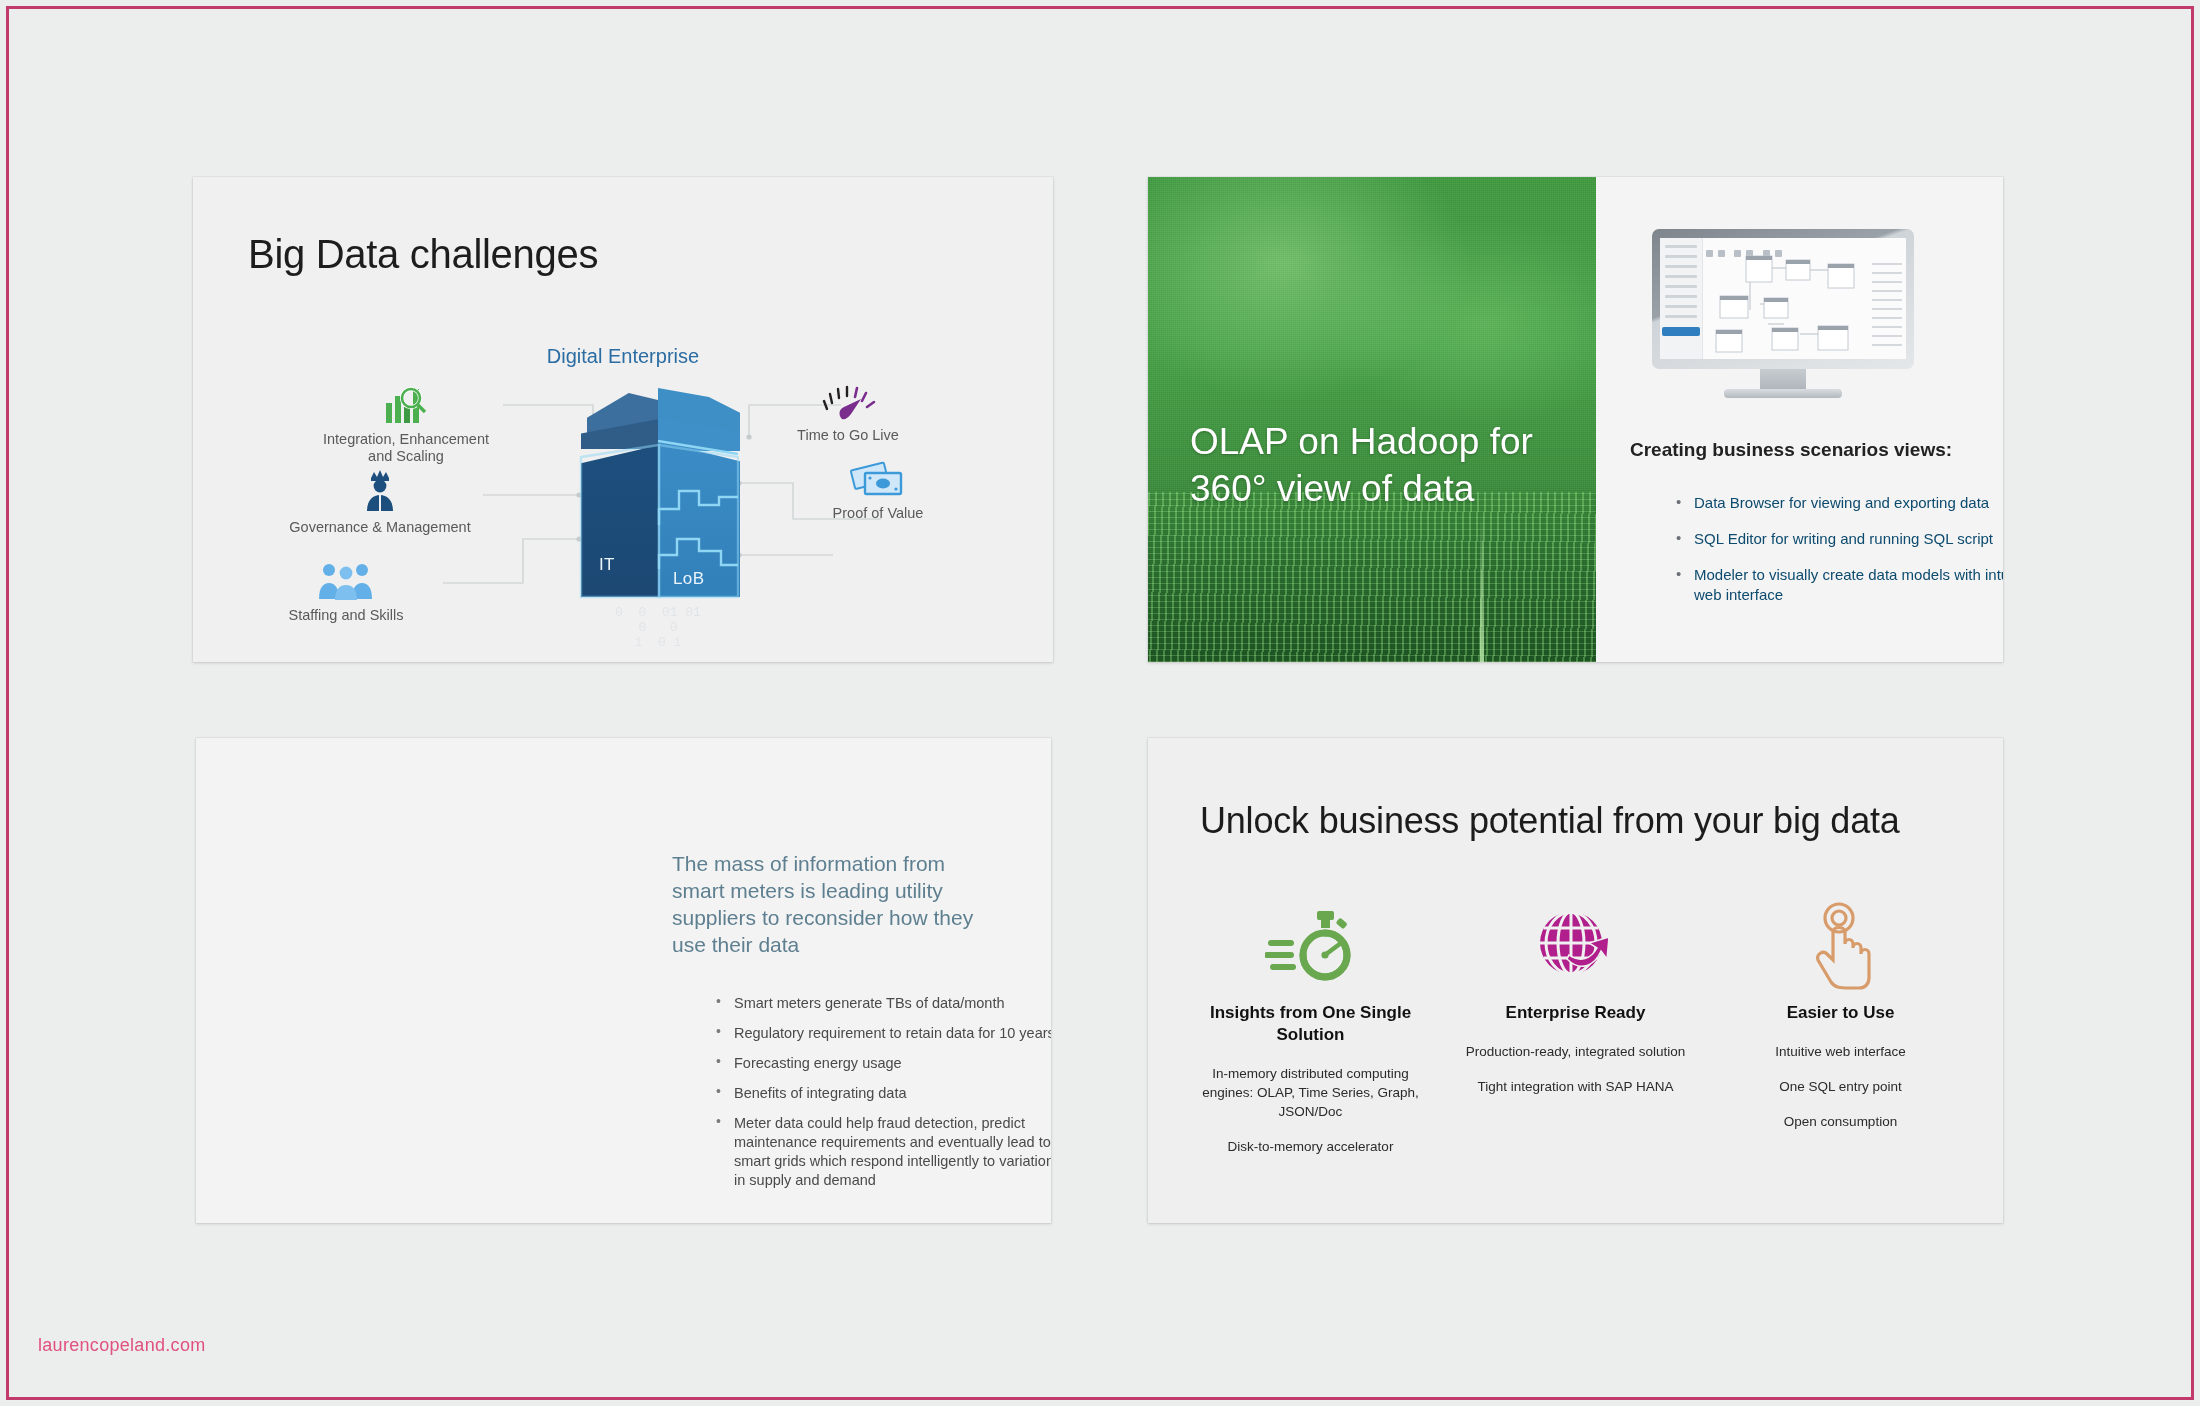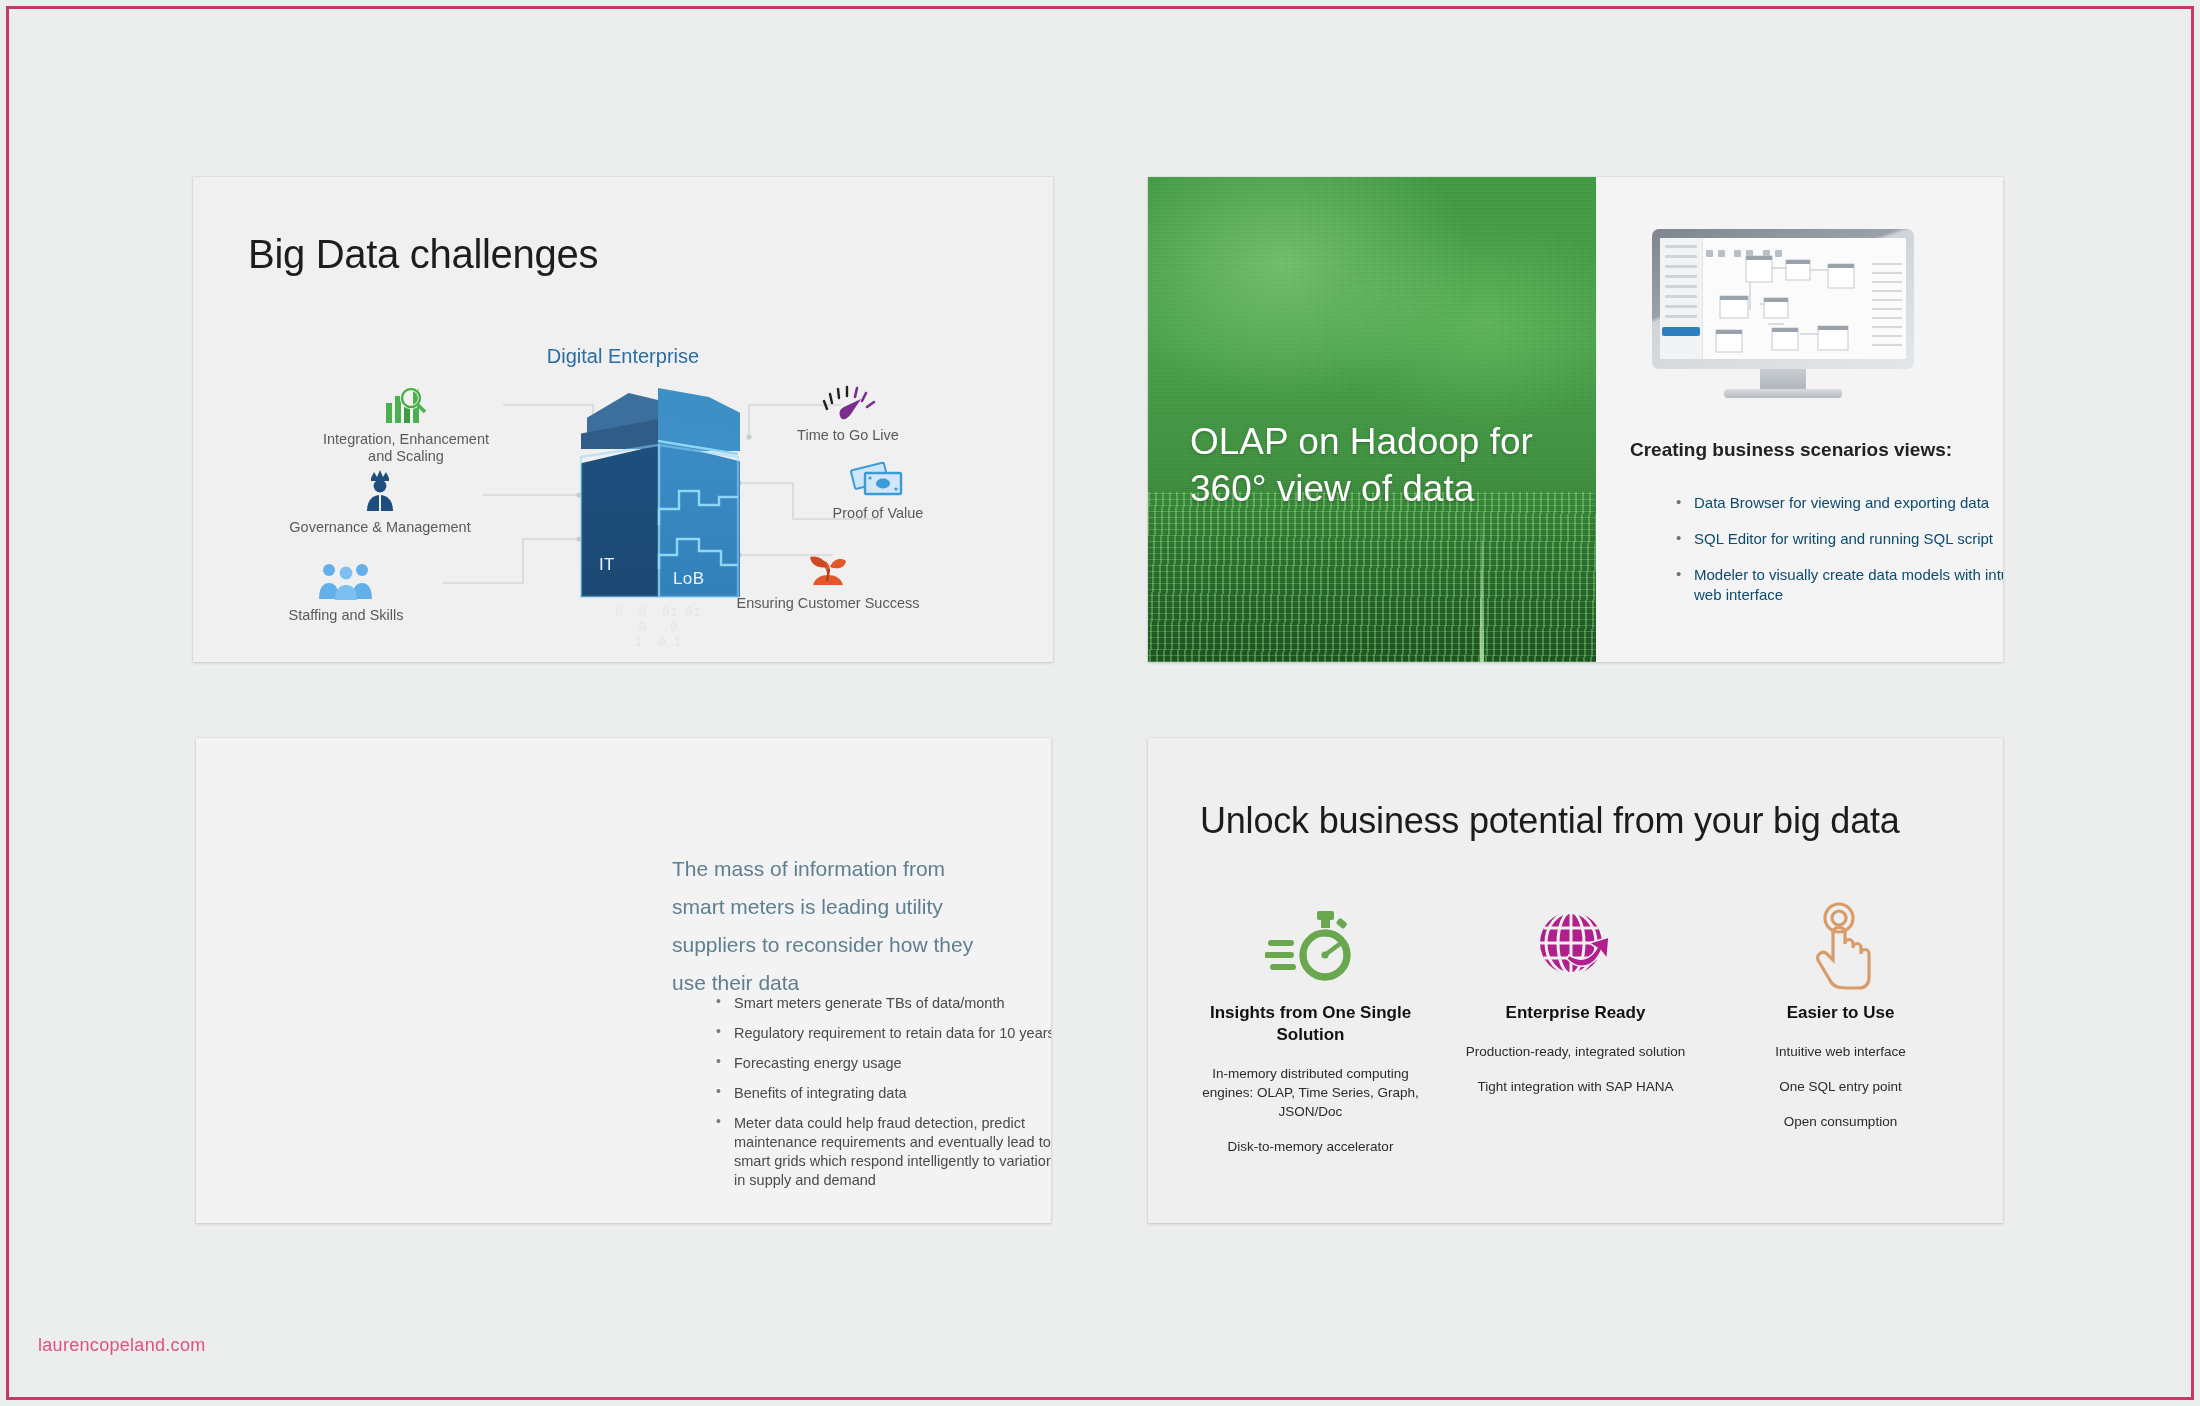--- a/index.html
+++ b/index.html
@@ -196,21 +196,21 @@
     background:linear-gradient(170deg,#1b2b44,#22405f);transform:rotate(24deg);opacity:.85;
   }
   .c3-headline{
     position:absolute;left:34px;top:178px;width:330px;
     color:#fff;font-size:33px;line-height:44px;
     text-shadow:0 1px 3px rgba(0,0,0,.22);
   }
   .c3-right{position:absolute;left:428px;top:0;right:0;bottom:0;}
   .c3-lead{
     position:absolute;left:48px;top:112px;width:320px;
-    font-size:21px;line-height:38px;color:#5d7f90;
+    font-size:21px;line-height:27px;color:#5d7f90;
   }
   .c3-list{position:absolute;left:48px;top:240px;width:350px;}
   .c3-list li{
     list-style:none;position:relative;padding-left:22px;margin-bottom:11px;
     font-size:14.5px;line-height:19px;color:#4a4a4a;
   }
   .c3-list li:before{
     content:"•";position:absolute;left:4px;top:-2px;color:#7a7a7a;font-size:14px;
   }
   
@@ -353,32 +353,20 @@
             </g>
             <rect x="16" y="14" width="36" height="21" rx="1.5" fill="#cfe7f8" stroke="#3d9ad9" stroke-width="2.4"></rect>
             <ellipse cx="34" cy="24.5" rx="7" ry="5" fill="#3d9ad9"></ellipse>
             <circle cx="21" cy="19" r="1.6" fill="#3d9ad9"></circle>
             <circle cx="47" cy="30" r="1.6" fill="#3d9ad9"></circle>
           </svg>
         </div>
         <div class="nlab">Proof of Value</div>
       </div>
 
-      <div class="node" id="node-success">
-        <div class="ico">
-          <svg width="54" height="42" viewBox="0 0 54 42">
-            <path d="M27,32 C26,24 24,18 18,14 C24,12 29,16 29,24 Z" fill="#e2582a"></path>
-            <path d="M9,10 C16,8 24,12 26,20 C18,22 10,18 9,10 Z" fill="#cf4a22"></path>
-            <path d="M45,14 C40,10 32,12 29,20 C36,23 44,21 45,14 Z" fill="#e2582a"></path>
-            <path d="M12,38 C14,31 20,28 27,28 C34,28 40,31 42,38 Z" fill="#e2582a"></path>
-            <path d="M26,34 L28,22" stroke="#b03f1c" stroke-width="2.2"></path>
-          </svg>
-        </div>
-        <div class="nlab">Ensuring Customer Success</div>
-      </div>
     </div>
   </div>
 
   <div class="card" id="card-olap">
     <div class="c2-photo">
       <div class="c2-noise"></div>
       <div class="c2-city"></div>
       <div class="c2-city-road"></div>
       <div class="c2-headline">OLAP on Hadoop for 360° view of data</div>
     </div>

